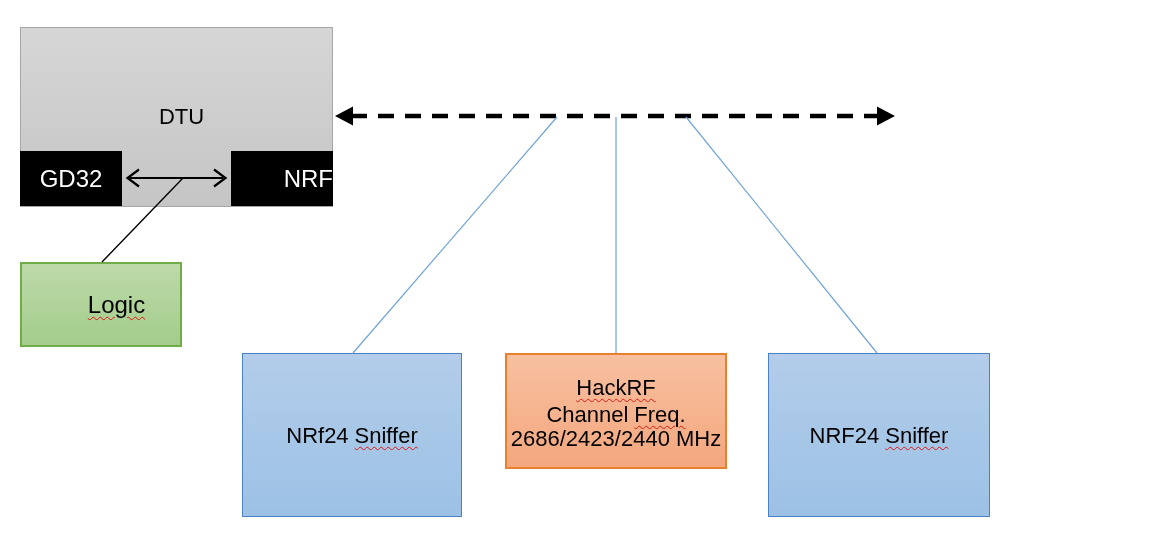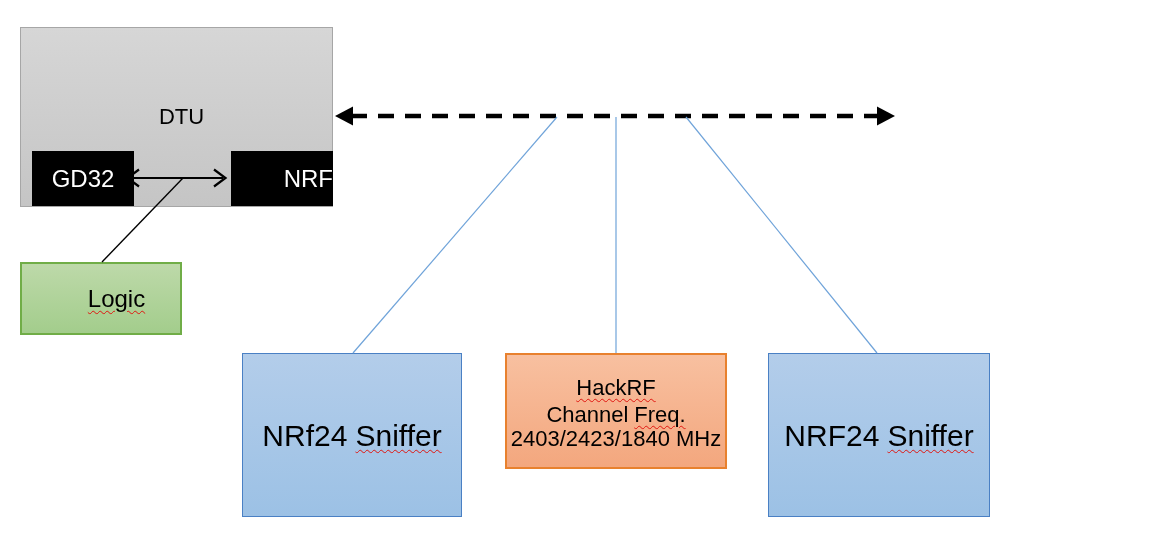--- a/index.html
+++ b/index.html
@@ -22,30 +22,30 @@
     font-size:24px;line-height:28px;
   }
   .green{
     background:linear-gradient(#bdd9a9,#a3cd8c);
     border:2px solid #70ad47;
     font-size:24px;
   }
   .blue{
     background:linear-gradient(#b3cdea,#9cc1e5);
     border:1.5px solid #4a80c4;
-    font-size:30px;line-height:33px;
+    font-size:22px;line-height:33px;
   }
   .orange{
     background:linear-gradient(#f8c0a0,#f3a77e);
     border:2px solid #e8812e;
   }
   #dtu{left:20px;top:27px;width:313px;height:180px;}
-  #gd32{left:32px;top:151px;width:102px;height:55px;text-align:center;}
+  #gd32{left:20px;top:151px;width:102px;height:55px;text-align:center;}
   #nrf{left:231px;top:151px;width:102px;height:55px;align-items:flex-end;}
-  #logic{left:20px;top:262px;width:162px;height:73px;padding-left:31px;}
+  #logic{left:20px;top:262px;width:162px;height:85px;padding-left:31px;}
   #inverter{left:897px;top:33px;width:222px;height:165px;}
   #sniffer-left{left:242px;top:353px;width:220px;height:164px;}
   #hackrf{left:505px;top:353px;width:222px;height:116px;}
   #sniffer-right{left:768px;top:353px;width:222px;height:164px;}
   .hackrf-title{font-size:22px;line-height:31px;}
   .hackrf-sub{font-size:22px;line-height:24px;}
   .tline > span + span{margin-left:0.27em;}
   .wavy{
     text-decoration-line:underline;
     text-decoration-style:wavy;
@@ -93,21 +93,21 @@
   </div>
 
   <div class="node orange" id="hackrf">
     <div class="tline hackrf-title">
       <span class="wavy">HackRF</span>
     </div>
     <div class="tline hackrf-sub">
       <span>Channel</span><span class="wavy">Freq.</span>
     </div>
     <div class="tline hackrf-sub">
-      <span>2403/2423/1840 MHz</span>
+      <span>2686/2423/2440 MHz</span>
     </div>
   </div>
 
   <div class="node blue" id="sniffer-right">
     <div class="tline">
       <span>NRF24</span><span class="wavy">Sniffer</span>
     </div>
   </div>
 
   <svg id="connectors" width="1157" height="543" viewBox="0 0 1157 543" xmlns="http://www.w3.org/2000/svg">

